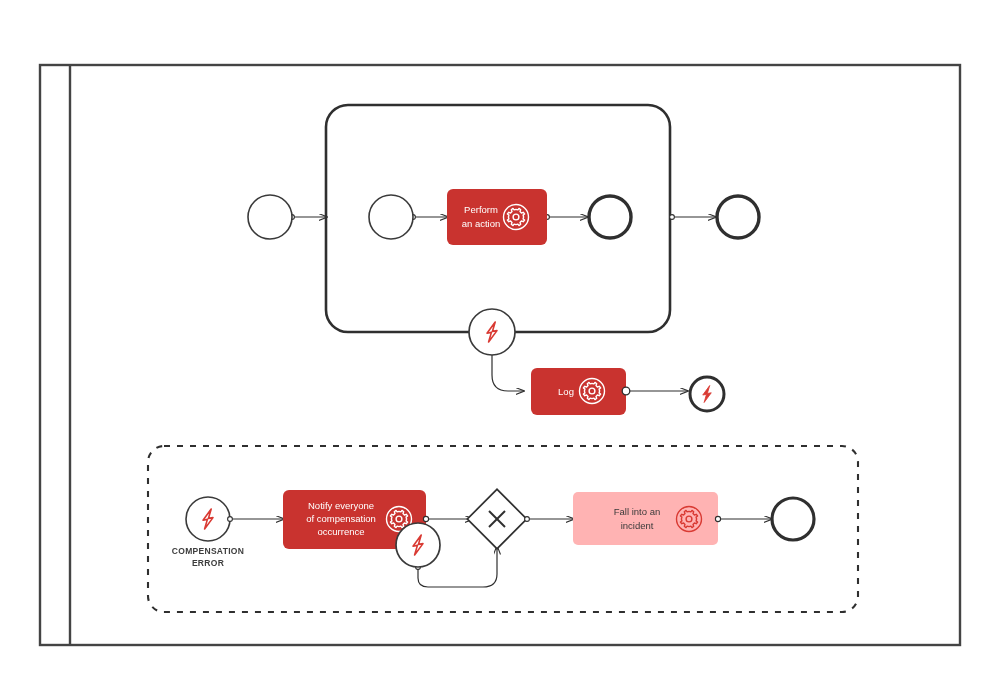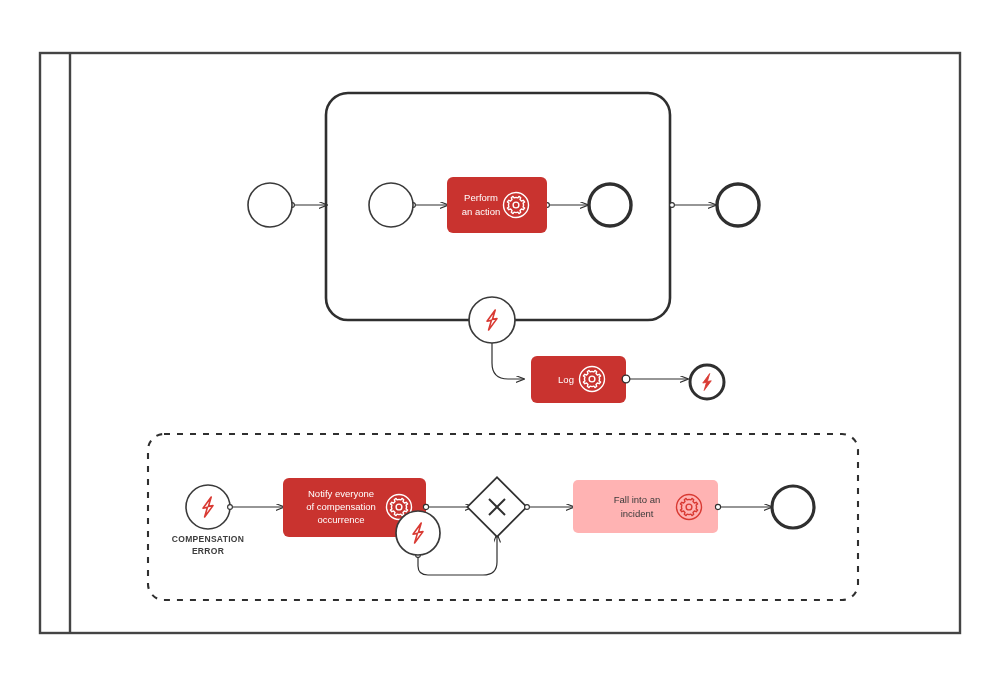--- a/index.html
+++ b/index.html
@@ -9,20 +9,21 @@
     width: 1000px;
     height: 699px;
     overflow: hidden;
     font-family: "Liberation Sans", sans-serif;
   }
   #canvas {
     position: relative;
     width: 1000px;
     height: 535px;
     background: #ffffff;
+    margin-top: 12px;
   }
   #diagram-svg {
     position: absolute;
     left: 0;
     top: 0;
   }
   .task-label {
     font-family: "Liberation Sans", sans-serif;
     font-size: 9.5px;
     fill: #ffffff;

